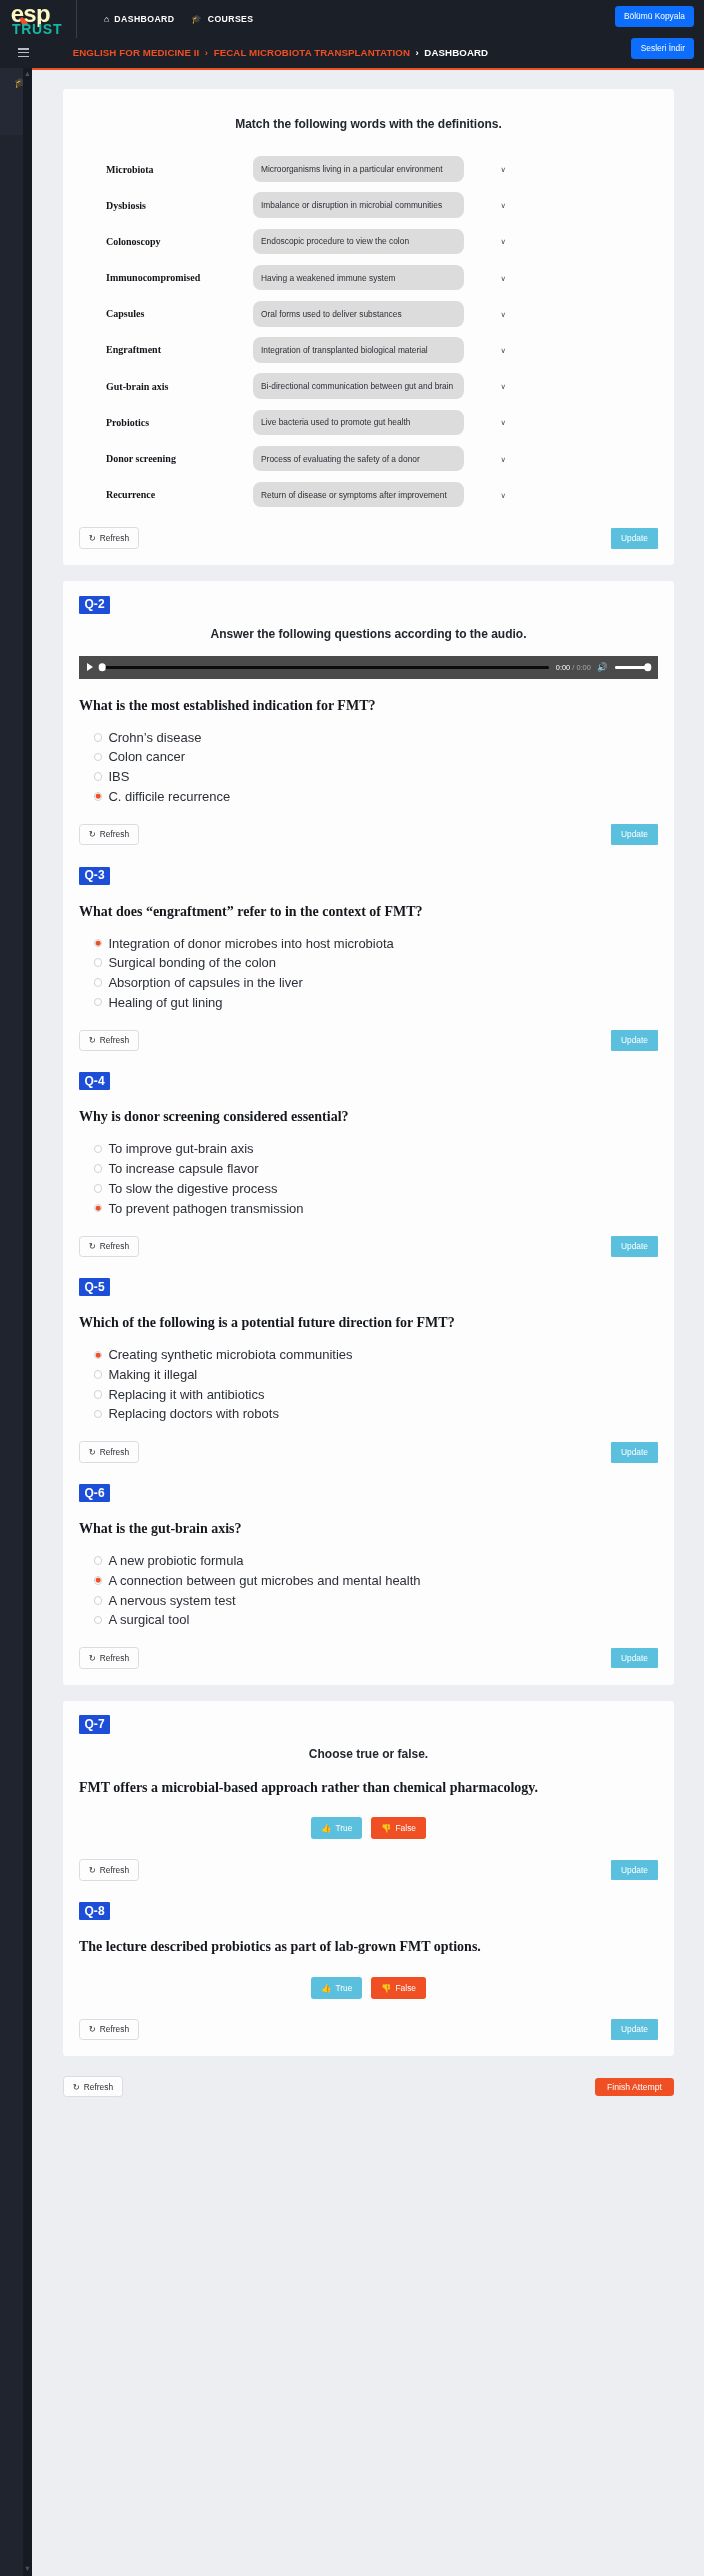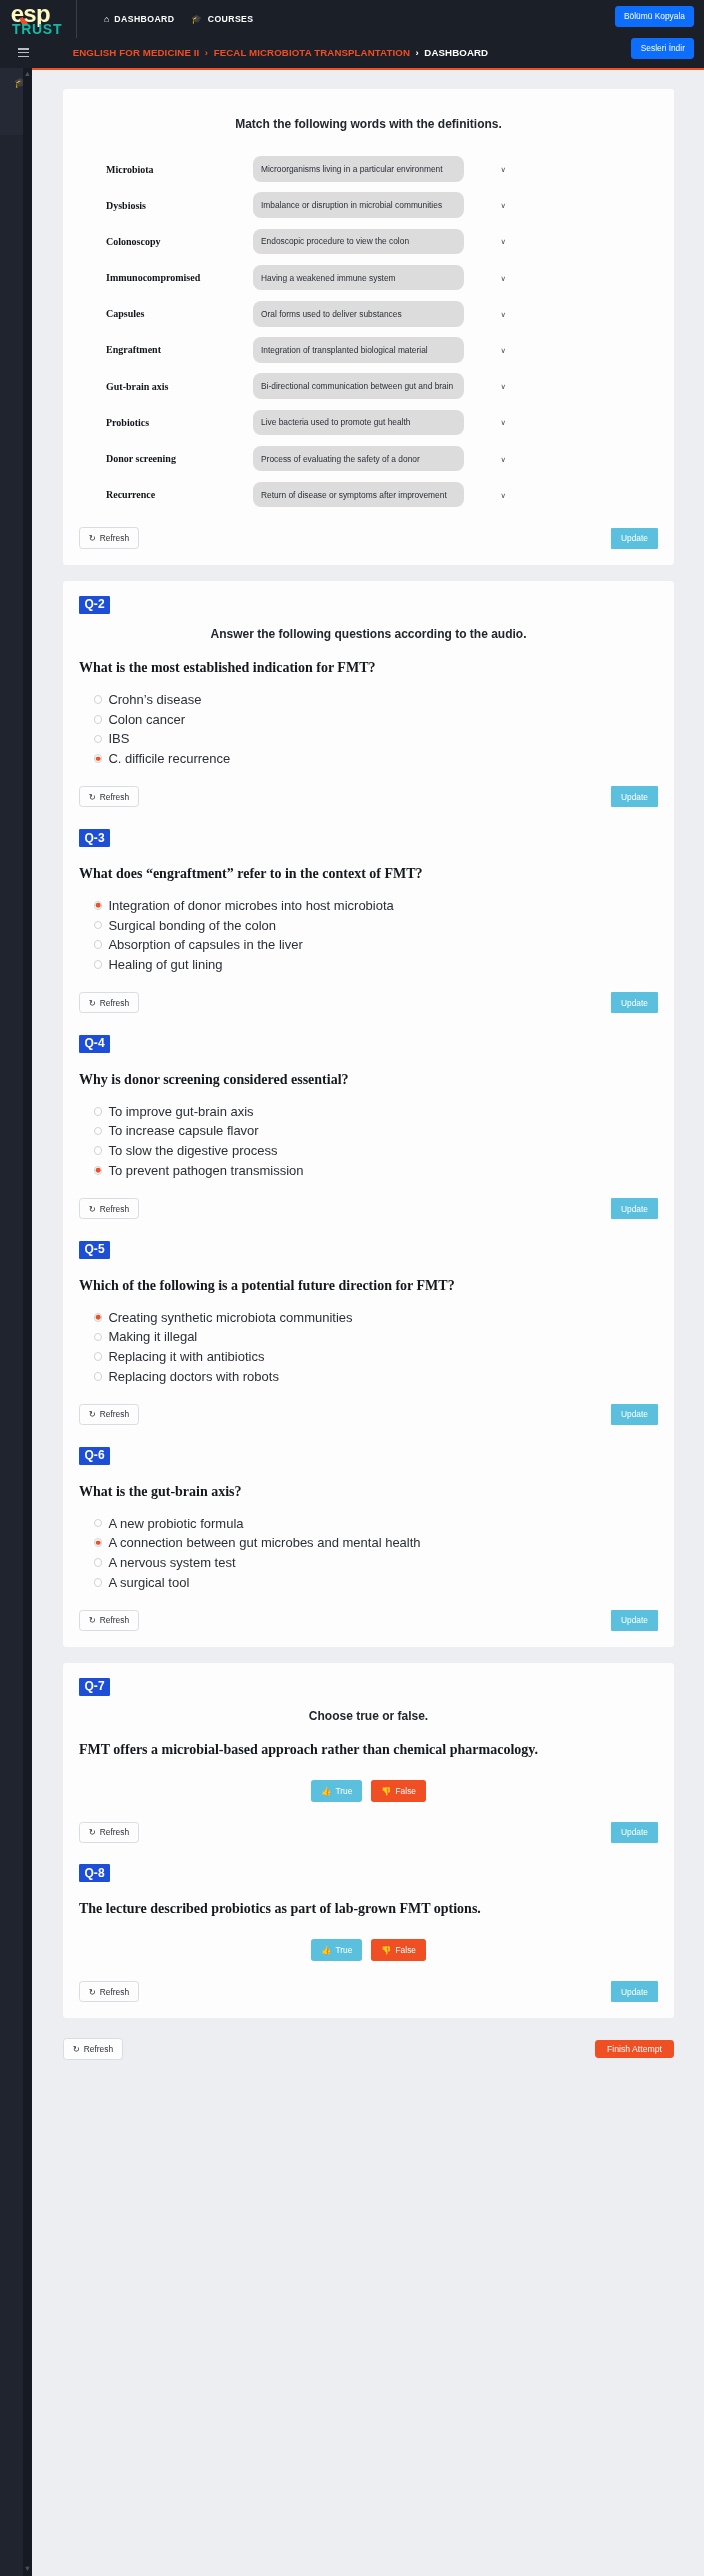--- a/index.html
+++ b/index.html
@@ -559,20 +559,35 @@
           <button class="btn-update">Update</button>
         </div>
       </div>
     </div>
 
     <div class="card">
       <div class="card-pad">
         <span class="qbadge">Q-2</span>
         <div class="ins-title">Answer the following questions according to the audio.</div>
 
+        <div class="audio-bar">
+          <div class="play-tri"></div>
+          <div class="seek">
+            <div class="seek-knob"></div>
+          </div>
+          <div class="time">
+            <span>0:00</span>
+            <span class="total">/</span>
+            <span class="total">0:00</span>
+          </div>
+          <span class="spk">🔊</span>
+          <div class="vol">
+            <div class="vol-knob"></div>
+          </div>
+        </div>
 
         <div class="qtext">What is the most established indication for FMT?</div>
 
         <div class="opts">
           <div class="opt">
             <span class="radio"></span>
             <span class="opt-label">Crohn’s disease</span>
           </div>
           <div class="opt">
             <span class="radio"></span>

